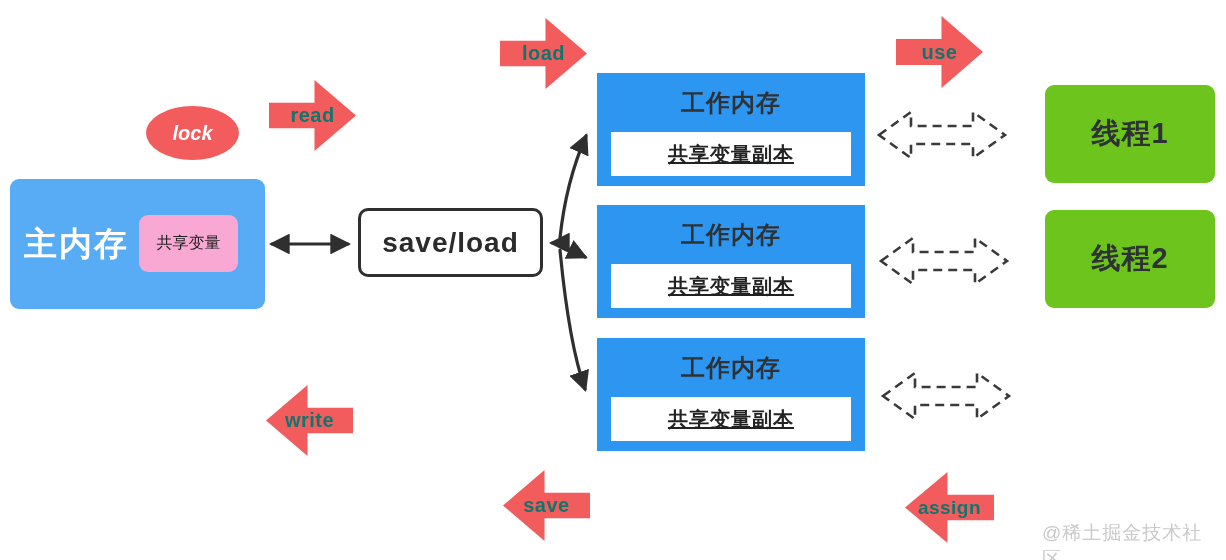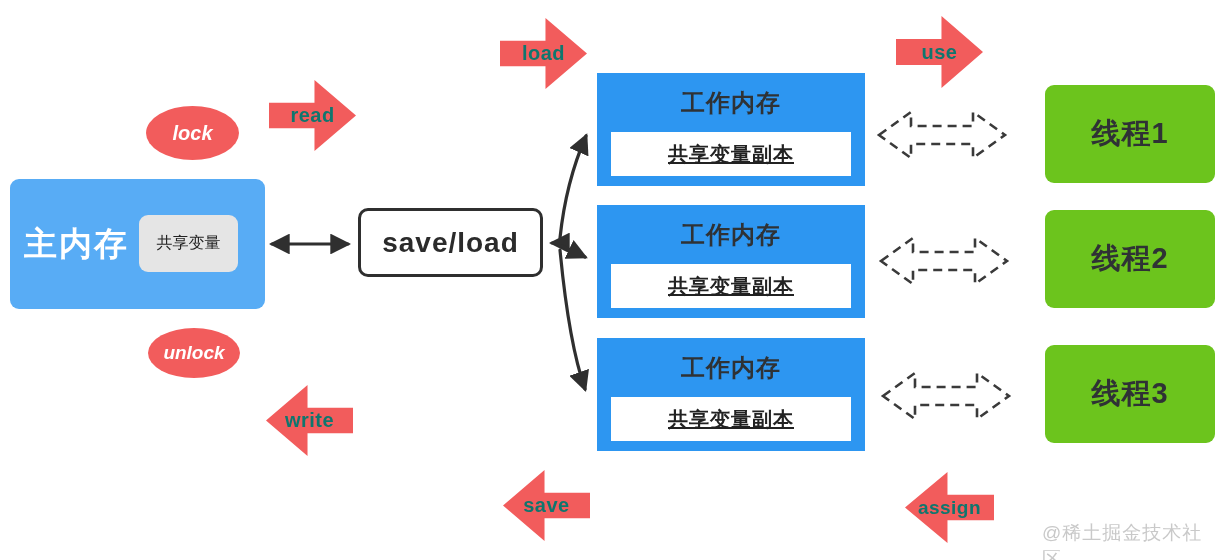--- a/index.html
+++ b/index.html
@@ -21,21 +21,21 @@
   .main-memory{
     left:10px;top:179px;width:255px;height:130px;
     background:var(--main-memory-blue);border-radius:9px;
   }
   .main-memory .mm-label{
     position:absolute;left:14px;top:50%;transform:translateY(-50%);
     color:#fff;font-size:33px;font-weight:bold;letter-spacing:2px;
   }
   .mm-shared{
     position:absolute;left:129px;top:36px;width:99px;height:57px;
-    background:#e5e5e5;border-radius:9px;display:flex;align-items:center;justify-content:center;
+    background:#f9a8d4;border-radius:9px;display:flex;align-items:center;justify-content:center;
     font-size:16px;color:#222;
   }
 
   .op-ellipse{
     background:var(--op-red);border-radius:50%;
     display:flex;align-items:center;justify-content:center;
     color:#fff;font-weight:bold;font-size:20px;font-style:italic;
   }
   .op-lock{left:146px;top:106px;width:93px;height:54px;}
   .op-unlock{left:148px;top:328px;width:92px;height:50px;font-size:19px;}
@@ -117,23 +117,20 @@
       <polygon points="2,27 34,4 34,18 96,18 96,4 128,27 96,50 96,36 34,36 34,50"></polygon>
     </g>
     <g class="dashed-double" transform="translate(881,369)">
       <polygon points="2,27 34,4 34,18 96,18 96,4 128,27 96,50 96,36 34,36 34,50"></polygon>
     </g>
   </svg>
 
   <div class="abs op-ellipse op-lock">
     <span>lock</span>
   </div>
-  <div class="abs op-ellipse op-unlock">
-    <span>unlock</span>
-  </div>
 
   <div class="abs main-memory">
     <span class="mm-label">主内存</span>
     <div class="mm-shared">
       <span>共享变量</span>
     </div>
   </div>
 
   <div class="abs hub-box">
     <span>save/load</span>
@@ -157,23 +154,20 @@
       <span>共享变量副本</span>
     </div>
   </div>
 
   <div class="abs thread-box" style="top:85px">
     <span>线程1</span>
   </div>
   <div class="abs thread-box" style="top:210px">
     <span>线程2</span>
   </div>
-  <div class="abs thread-box" style="top:345px">
-    <span>线程3</span>
-  </div>
 
   <div class="block-arrow" style="left:269px;top:75px;width:87px;height:81px">
     <svg viewBox="0 0 88 82" preserveAspectRatio="none">
       <polygon points="0,28 46,28 46,5 88,41 46,77 46,54 0,54"></polygon>
     </svg>
     <span class="arrow-label">read</span>
   </div>
 
   <div class="block-arrow" style="left:500px;top:13px;width:87px;height:81px">
     <svg viewBox="0 0 88 82" preserveAspectRatio="none">

